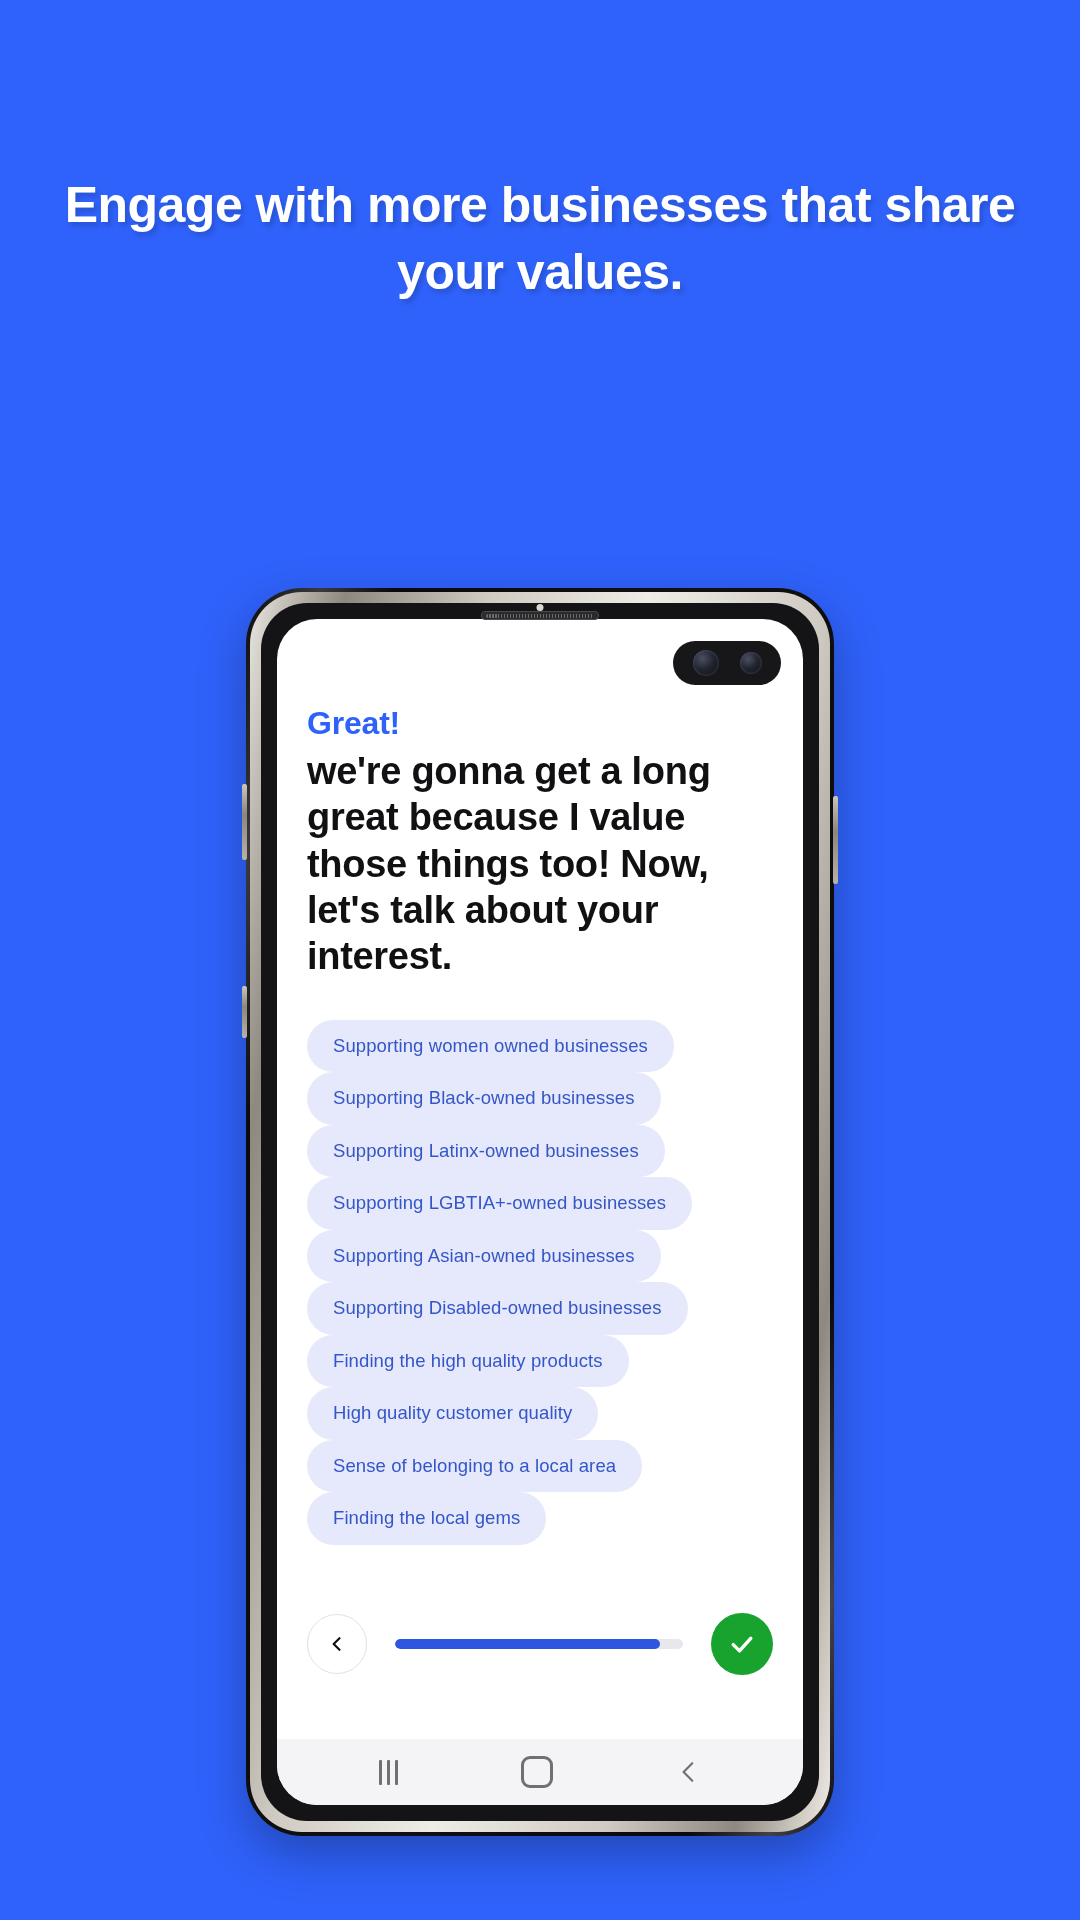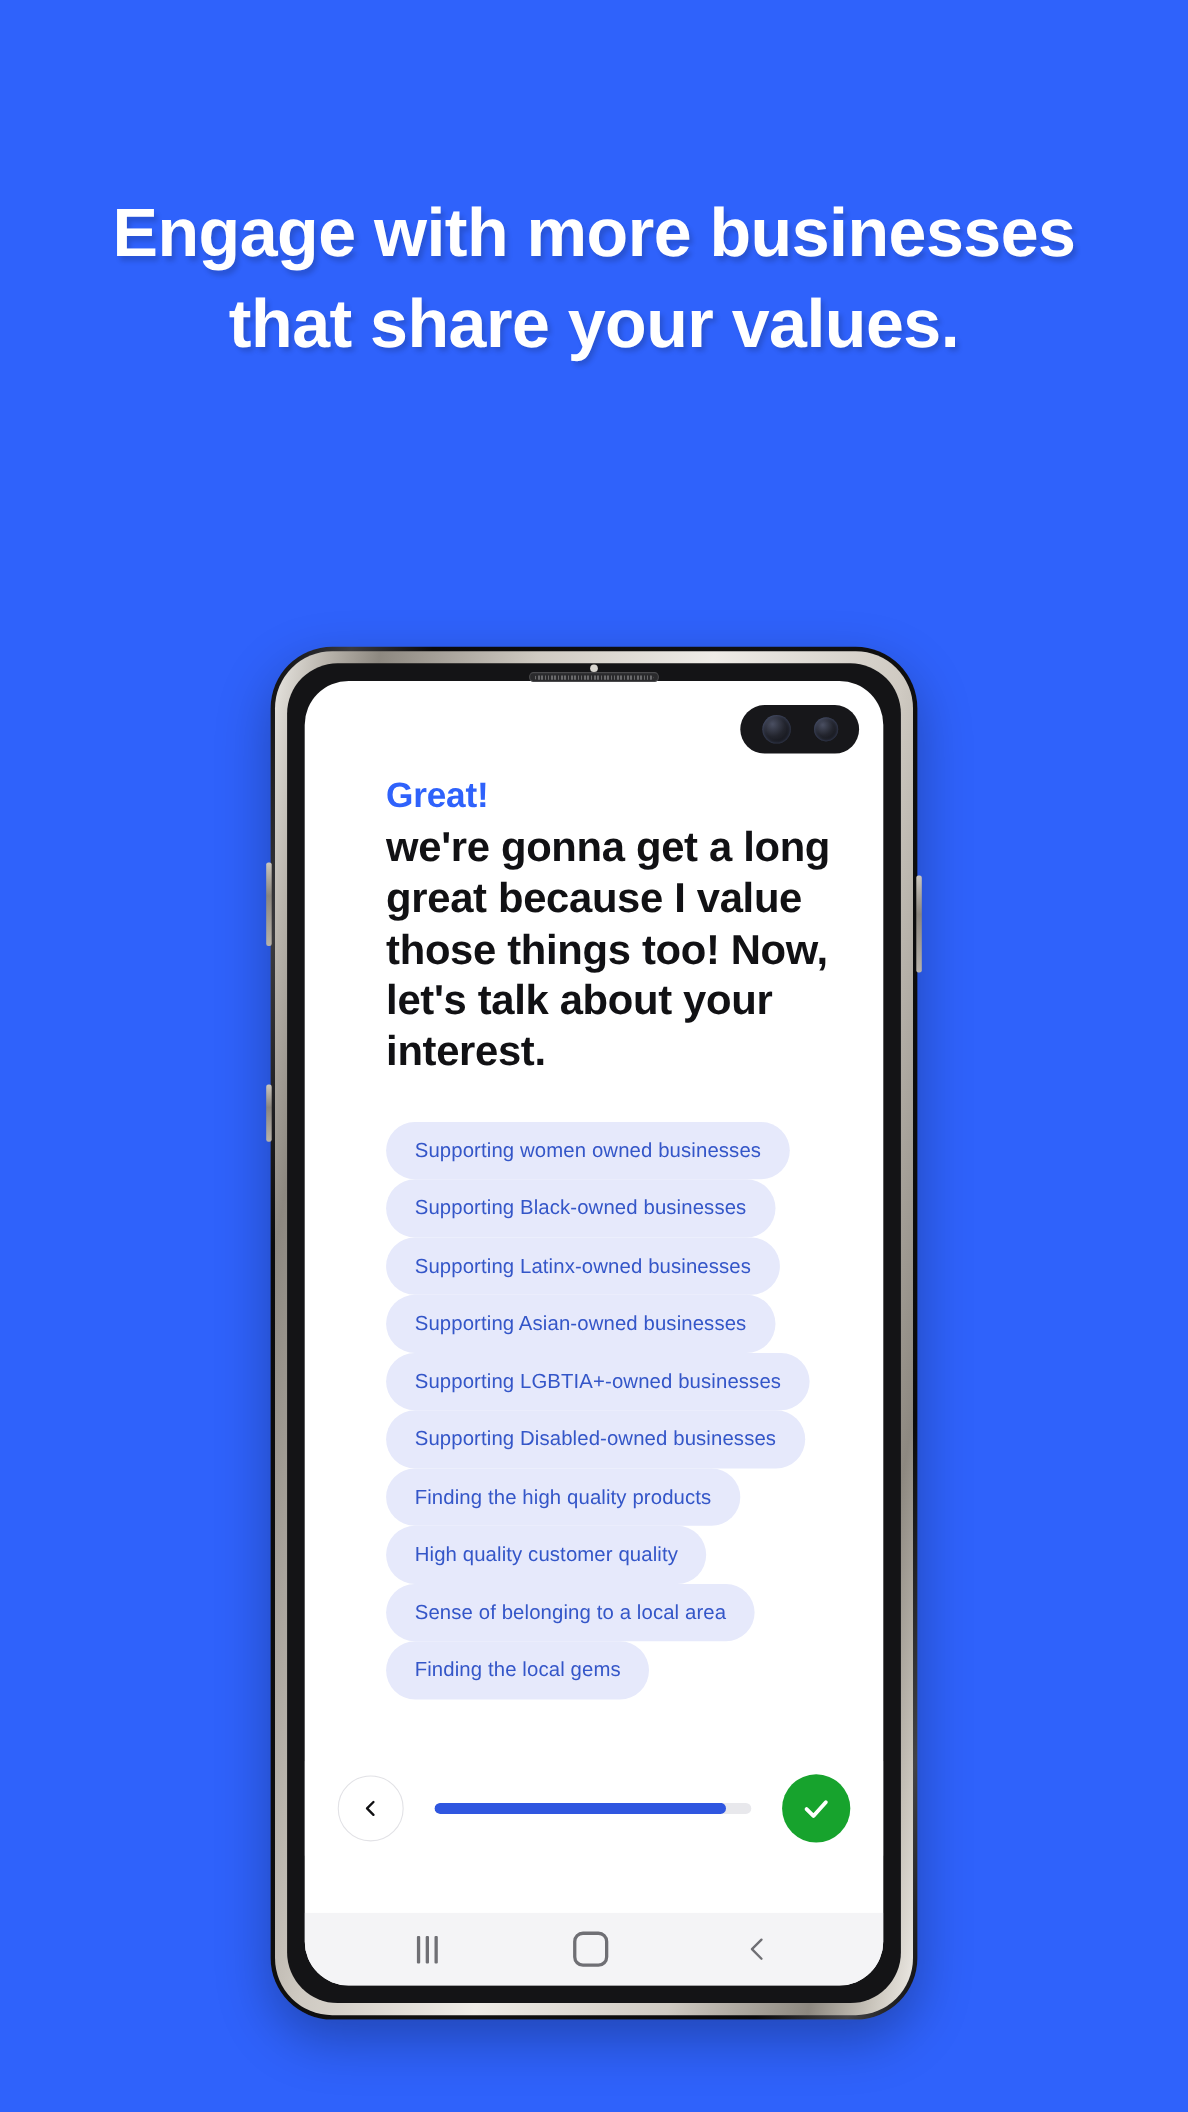--- a/index.html
+++ b/index.html
@@ -16,21 +16,21 @@
   }
 
   
   .headline {
     position: absolute;
     top: 172px;
     left: 50px;
     width: 980px;
     text-align: center;
     color: #ffffff;
-    font-size: 62px;
+    font-size: 50px;
     line-height: 1.33;
     font-weight: 700;
     letter-spacing: -0.5px;
     text-shadow: 3px 4px 5px rgba(0,0,0,0.16);
   }
 
   
   .phone-wrap {
     position: absolute;
     left: 246px;
@@ -147,21 +147,20 @@
   }
 
   
   .content {
     position: absolute;
     left: 0; right: 0;
     top: 0;
     bottom: 60px;
     padding: 86px 30px 0 30px;
     box-sizing: border-box;
-    margin-left: 44px;
   }
   .greet {
     color: #2f62fb;
     font-size: 32px;
     font-weight: 700;
     margin: 0 0 6px 0;
     letter-spacing: -0.2px;
   }
   .para {
     color: #111114;
@@ -289,22 +288,22 @@
           </div>
 
           <div class="content">
             <h1 class="greet">Great!</h1>
             <p class="para">we're gonna get a long great because I value those things too! Now, let's talk about your interest.</p>
 
             <div class="chips">
               <div class="chip">Supporting women owned businesses</div>
               <div class="chip">Supporting Black-owned businesses</div>
               <div class="chip">Supporting Latinx-owned businesses</div>
+              <div class="chip">Supporting LGBTIA+-owned businesses</div>
               <div class="chip">Supporting Asian-owned businesses</div>
-              <div class="chip">Supporting LGBTIA+-owned businesses</div>
               <div class="chip">Supporting Disabled-owned businesses</div>
               <div class="chip">Finding the high quality products</div>
               <div class="chip">High quality customer quality</div>
               <div class="chip">Sense of belonging to a local area</div>
               <div class="chip">Finding the local gems</div>
             </div>
           </div>
 
           <div class="bottom-bar">
             <div class="back-circle">

